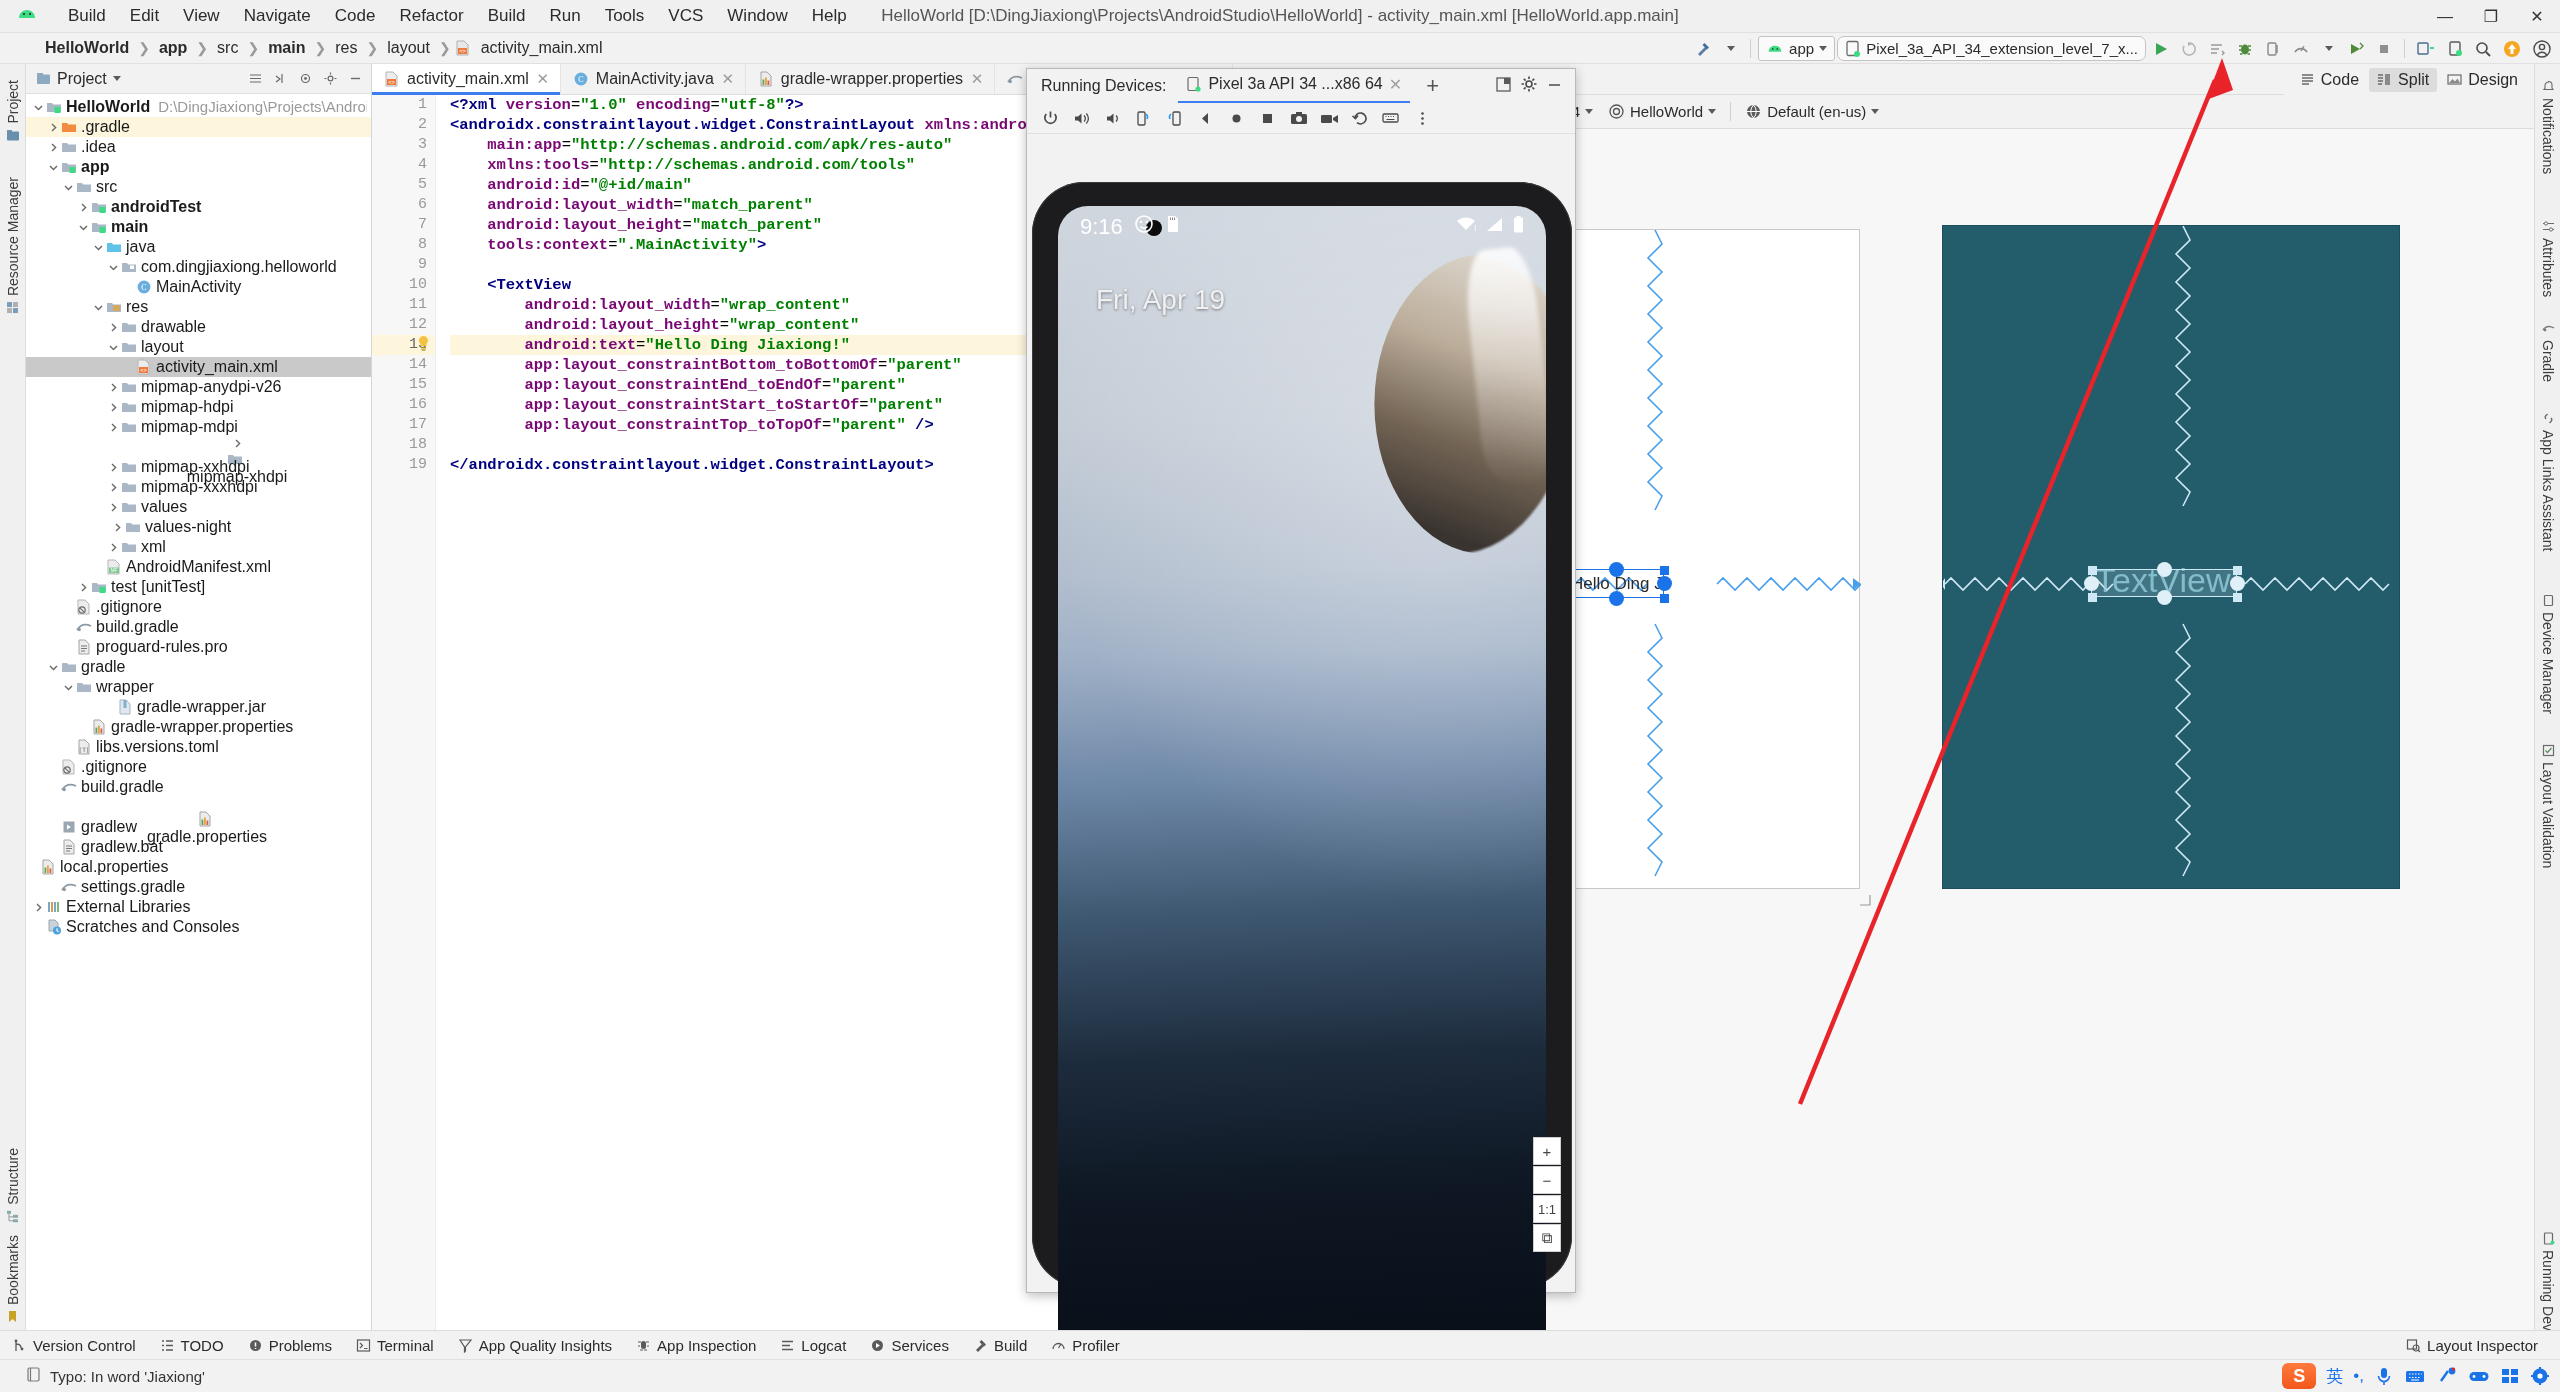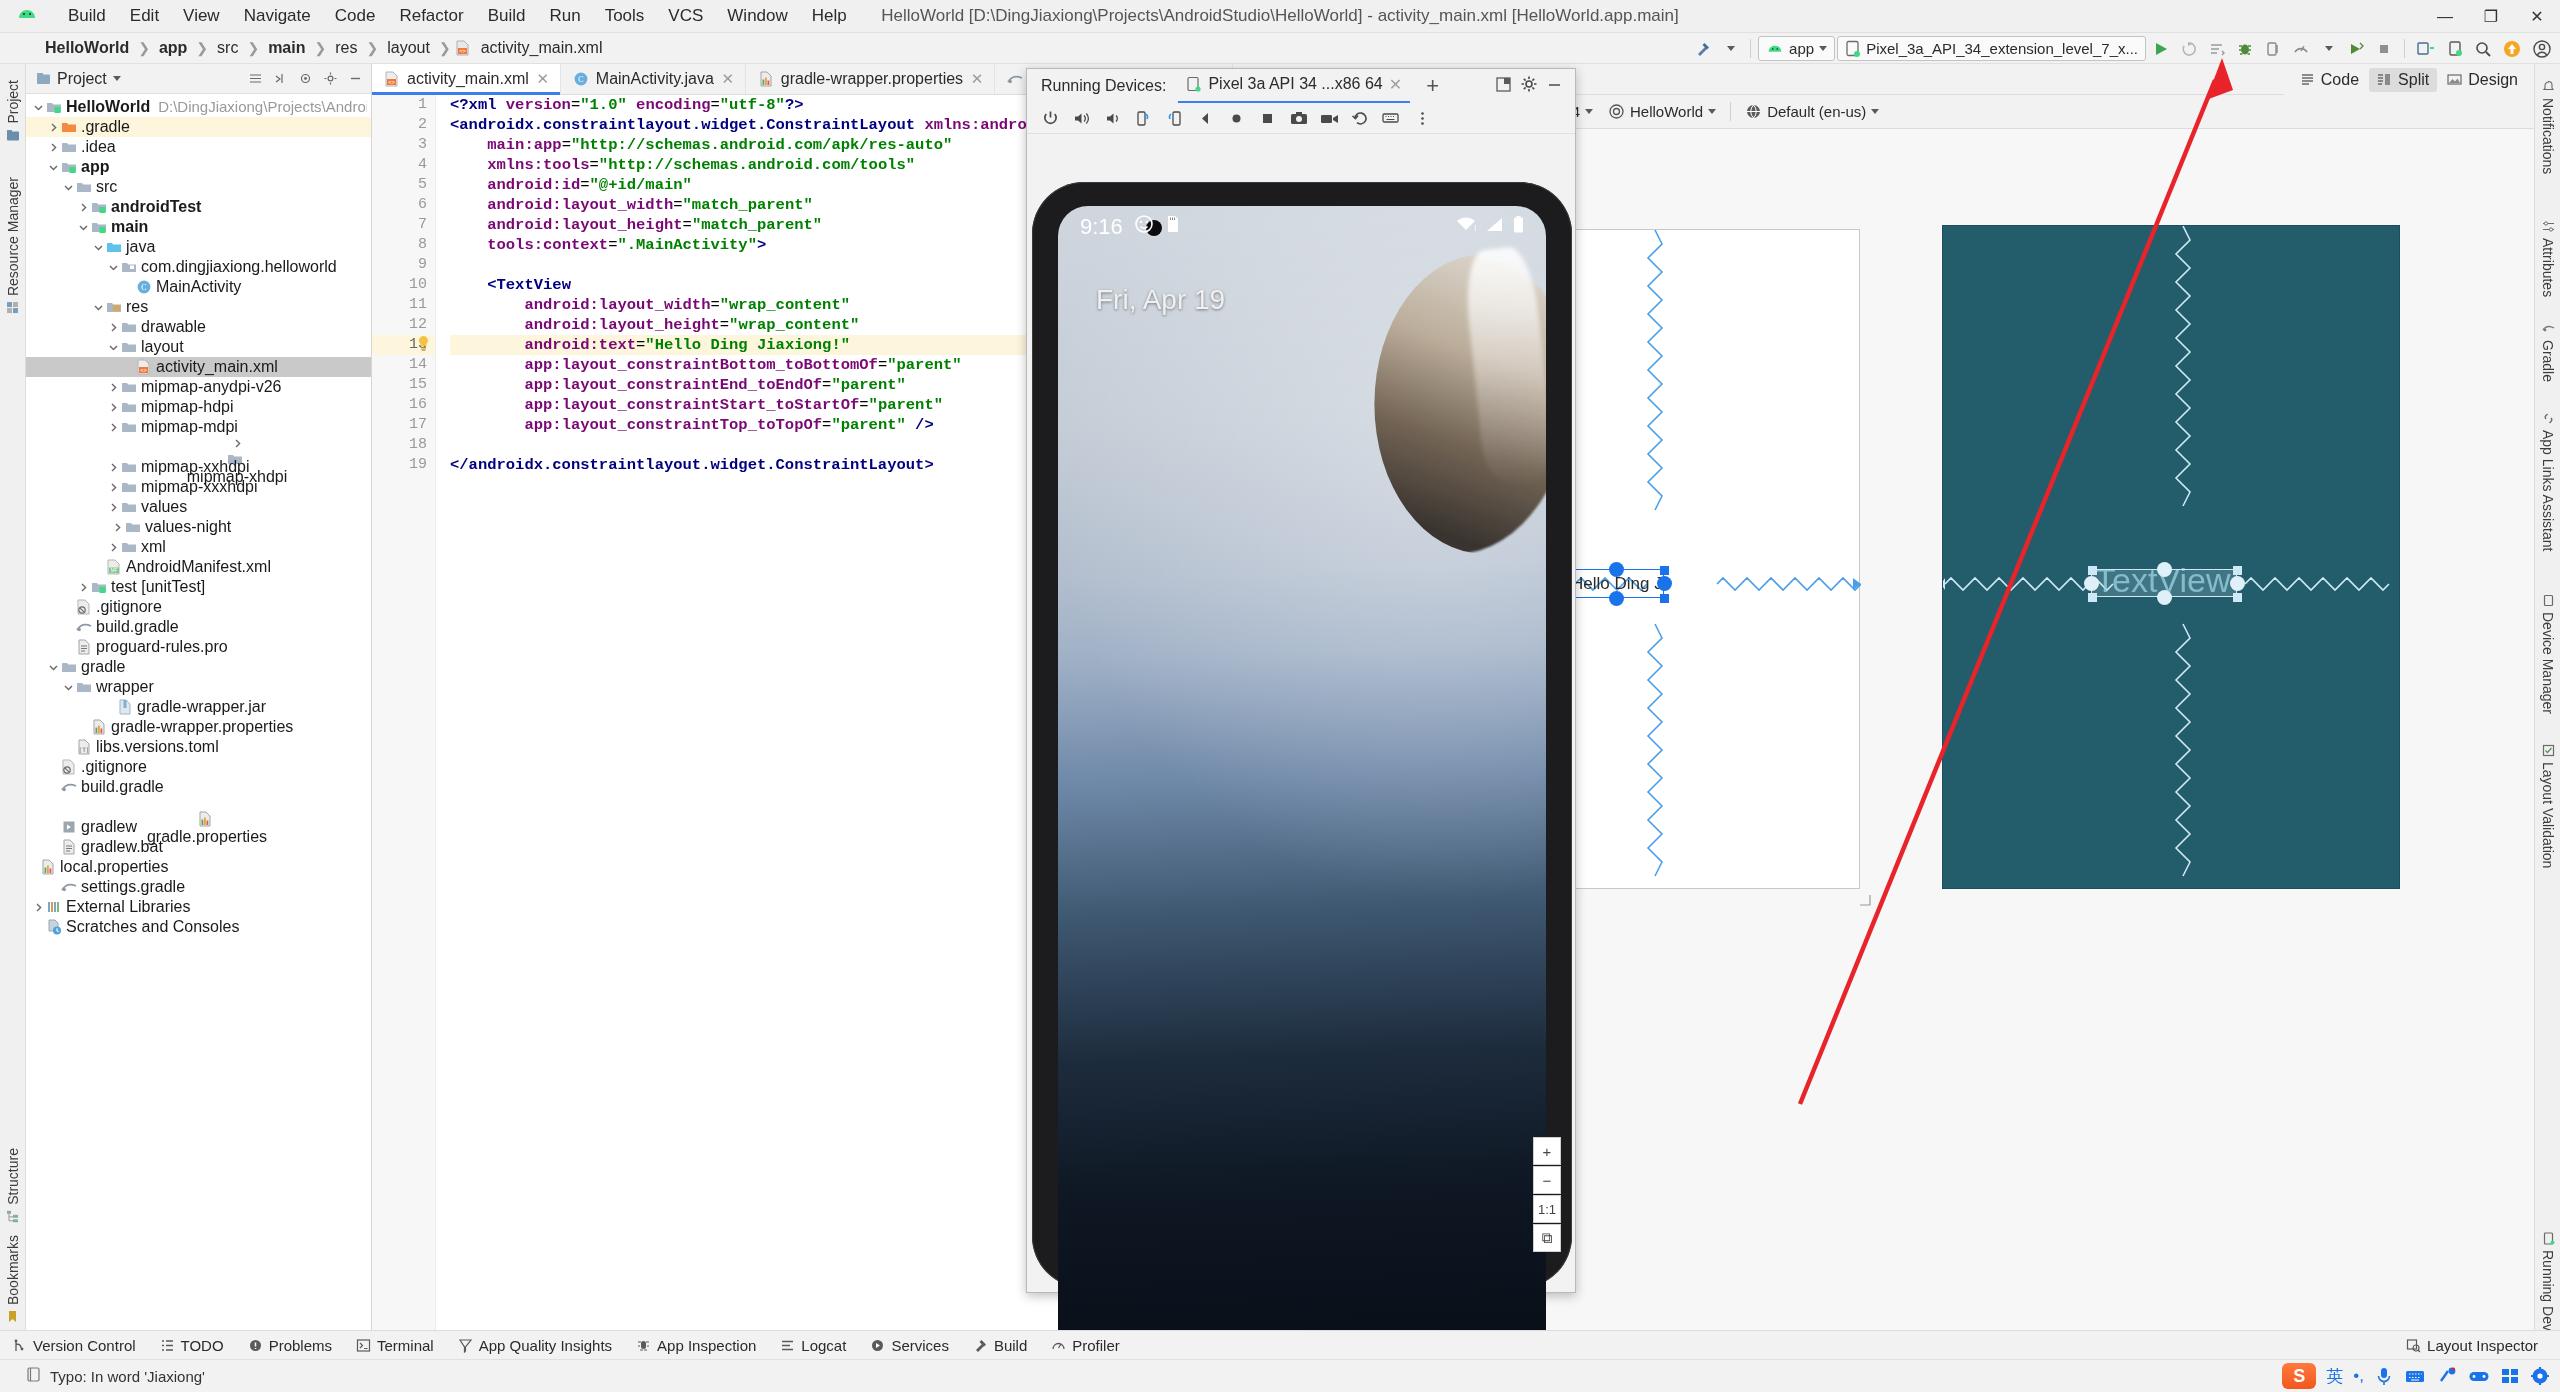--- a/index.html
+++ b/index.html
@@ -338,21 +338,21 @@
       <div class="vsep"></div>
       <div class="combo">
         <svg width="18" height="16" viewBox="0 0 20 16">
             <path d="M3 11 C3 7,6 4.5,10 4.5 C14 4.5,17 7,17 11 Z" fill="#3ddc84"></path>
             <circle cx="7.5" cy="8" r=".9" fill="#1b1b1b"></circle>
             <circle cx="12.5" cy="8" r=".9" fill="#1b1b1b"></circle>
           </svg>
         <span>app</span>
         <span class="caret"></span>
       </div>
-      <div class="combo" style="max-width:310px;overflow:hidden;">
+      <div class="combo" style="max-width:310px;overflow:hidden;border-radius:7px;">
         <svg width="16" height="18" viewBox="0 0 16 18">
             <rect x="2" y="1.5" width="11" height="14" rx="1.5" fill="none" stroke="#6b6b6b" stroke-width="1.3"></rect>
             <circle cx="12" cy="14" r="3" fill="#3ddc84"></circle>
           </svg>
         <span style="overflow:hidden;text-overflow:ellipsis;">Pixel_3a_API_34_extension_level_7_x...</span>
       </div>
       <div class="tbtn">
         <svg width="18" height="18" viewBox="0 0 18 18">
             <path d="M4 3 L15 9 L4 15z" fill="#3aa655"></path>
           </svg>

